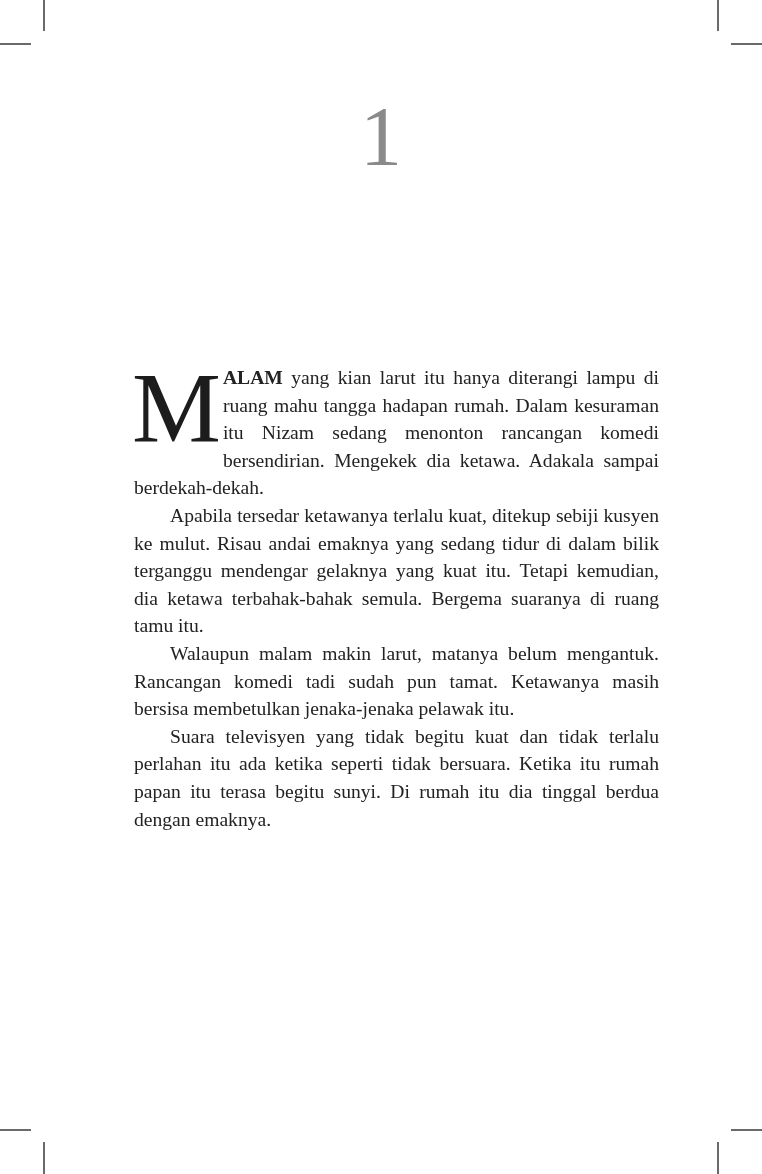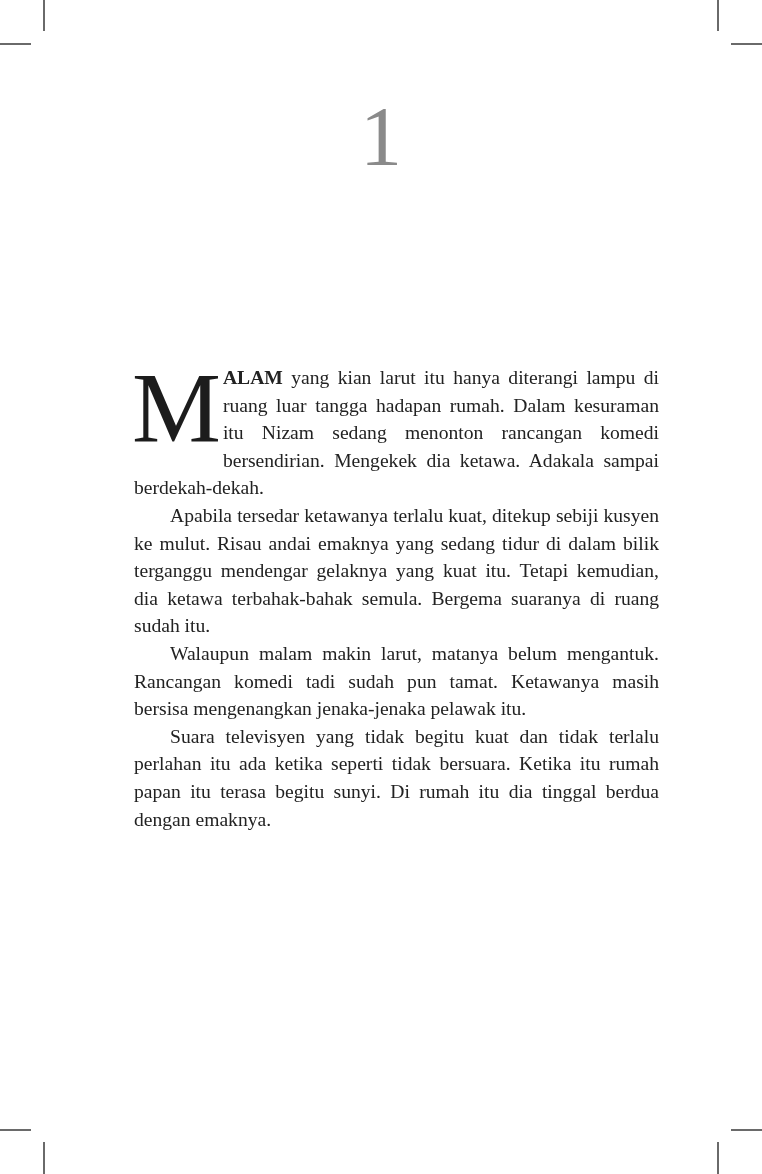--- a/index.html
+++ b/index.html
@@ -33,17 +33,17 @@
 <div class="crop" style="left:717px;top:0;width:2px;height:31px;"></div>
 <div class="crop" style="left:731px;top:43px;width:31px;height:2px;"></div>
 <div class="crop" style="left:0;top:1129px;width:31px;height:2px;"></div>
 <div class="crop" style="left:43px;top:1142px;width:2px;height:32px;"></div>
 <div class="crop" style="left:731px;top:1129px;width:31px;height:2px;"></div>
 <div class="crop" style="left:717px;top:1142px;width:2px;height:32px;"></div>
 
 <div class="chapter-num">1</div>
 
 <div class="body-text">
-  <p class="first"><span class="dropcap">M</span><span class="lead">ALAM</span><span> yang kian larut itu hanya diterangi lampu di ruang luar tangga hadapan rumah. Dalam kesuraman itu Nizam sedang menonton rancangan komedi bersendirian. Mengekek dia ketawa. Adakala sampai berdekah-dekah.</span></p>
-  <p>Apabila tersedar ketawanya terlalu kuat, ditekup sebiji kusyen ke mulut. Risau andai emaknya yang sedang tidur di dalam bilik terganggu mendengar gelaknya yang kuat itu. Tetapi kemudian, dia ketawa terbahak-bahak semula. Bergema suaranya di ruang sudah itu.</p>
-  <p>Walaupun malam makin larut, matanya belum mengantuk. Rancangan komedi tadi sudah pun tamat. Ketawanya masih bersisa mengenangkan jenaka-jenaka pelawak itu.</p>
+  <p class="first"><span class="dropcap">M</span><span class="lead">ALAM</span><span> yang kian larut itu hanya diterangi lampu di ruang mahu tangga hadapan rumah. Dalam kesuraman itu Nizam sedang menonton rancangan komedi bersendirian. Mengekek dia ketawa. Adakala sampai berdekah-dekah.</span></p>
+  <p>Apabila tersedar ketawanya terlalu kuat, ditekup sebiji kusyen ke mulut. Risau andai emaknya yang sedang tidur di dalam bilik terganggu mendengar gelaknya yang kuat itu. Tetapi kemudian, dia ketawa terbahak-bahak semula. Bergema suaranya di ruang tamu itu.</p>
+  <p>Walaupun malam makin larut, matanya belum mengantuk. Rancangan komedi tadi sudah pun tamat. Ketawanya masih bersisa membetulkan jenaka-jenaka pelawak itu.</p>
   <p>Suara televisyen yang tidak begitu kuat dan tidak terlalu perlahan itu ada ketika seperti tidak bersuara. Ketika itu rumah papan itu terasa begitu sunyi. Di rumah itu dia tinggal berdua dengan emaknya.</p>
 </div>
 
 </body></html>

